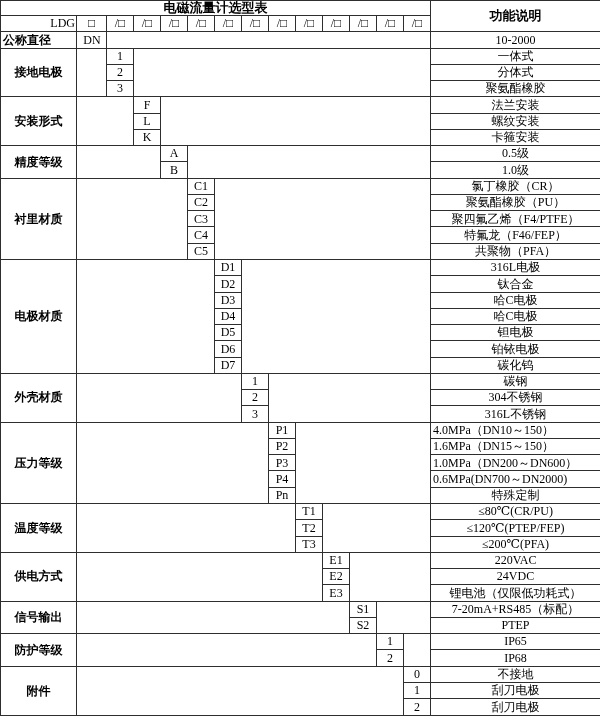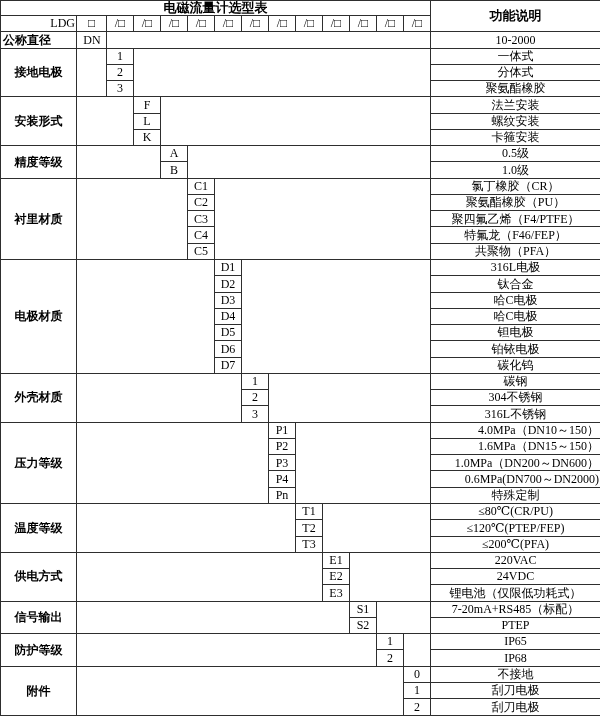--- a/index.html
+++ b/index.html
@@ -24,21 +24,21 @@
   }
   tr.title-row{height:15px;}
   .title-cell{font-weight:bold;font-size:13px;}
   .fn-header{font-weight:bold;font-size:13px;}
   .cat{font-weight:bold;font-size:12px;}
   .left-label{text-align:left;padding-left:2px;}
   .model-prefix{text-align:right;padding-left:10px;}
   .left-code{text-align:center;padding-left:2px;}
   .slot{font-size:12px;}
   .code{font-size:12px;}
-  .left{text-align:right;padding-left:2px;}
+  .left{text-align:left;padding-left:2px;}
 </style>
 </head>
 <body>
 
 <div class="wrap">
   <table>
     <colgroup>
         <col style="width: 76px;">
         <col style="width: 30px;">
         <col style="width: 27px;">

